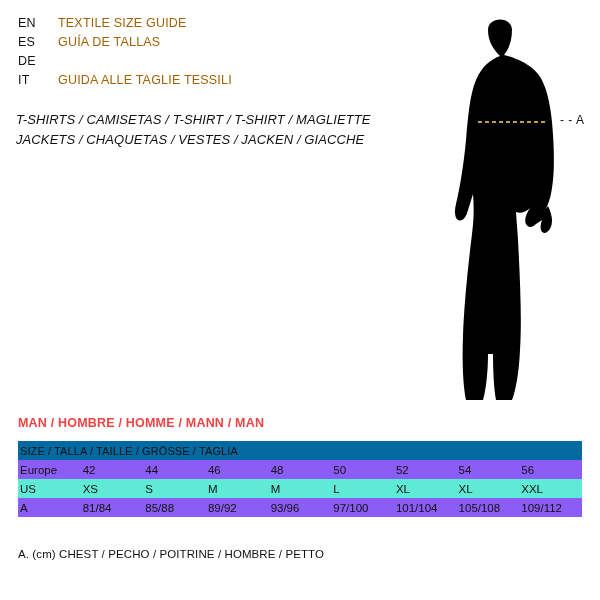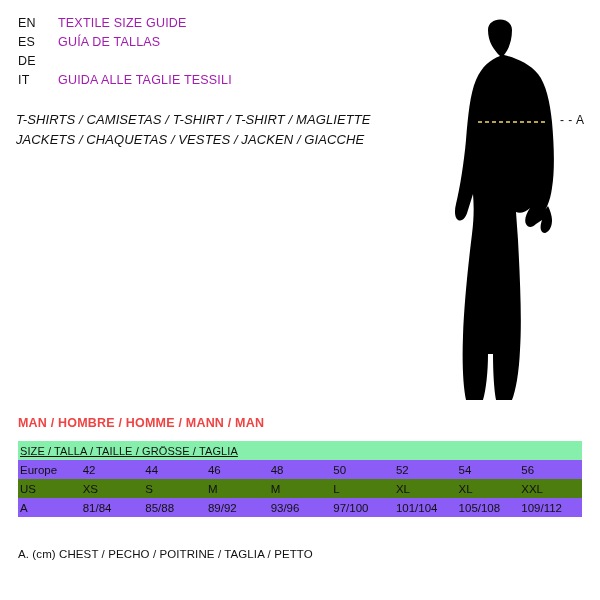--- a/index.html
+++ b/index.html
@@ -34,21 +34,21 @@
     height: 19px;
     font-size: 12.5px;
     letter-spacing: 0.2px;
   }
   .lang-code {
     width: 40px;
     flex: 0 0 40px;
     color: #111;
   }
   .lang-text {
-    color: #a21caf;
+    color: #a16207;
     text-align: right;
   }
 
   
   .cat-block {
     position: absolute;
     left: 16px;
     top: 110px;
     width: 420px;
     font-style: italic;
@@ -103,30 +103,29 @@
     table-layout: fixed;
     font-size: 11.5px;
   }
   table.size-table td {
     height: 19px;
     padding: 0 0 0 2px;
     color: #111;
     vertical-align: middle;
   }
   tr.row-head td {
-    background: #86efac;
+    background: #0369a1;
     font-size: 11px;
     letter-spacing: 0.1px;
-    text-decoration: underline;
   }
   tr.row-light td {
     background: #8b5cf6;
   }
   tr.row-grey td {
-    background: #4d7c0f;
+    background: #5eead4;
   }
   td.col-label {
     width: 88px;
   }
   td.cell {
     width: 68px;
     text-align: left;
     padding-left: 4px;
   }
   .head-full {
@@ -255,15 +254,15 @@
         <td class="cell">93/96</td>
         <td class="cell">97/100</td>
         <td class="cell">101/104</td>
         <td class="cell">105/108</td>
         <td class="cell">109/112</td>
       </tr>
     </tbody>
       </table>
   </div>
 
-  <div class="foot-note">A. (cm) CHEST / PECHO / POITRINE / TAGLIA / PETTO</div>
+  <div class="foot-note">A. (cm) CHEST / PECHO / POITRINE / HOMBRE / PETTO</div>
 
 </div>
 
 </body></html>

